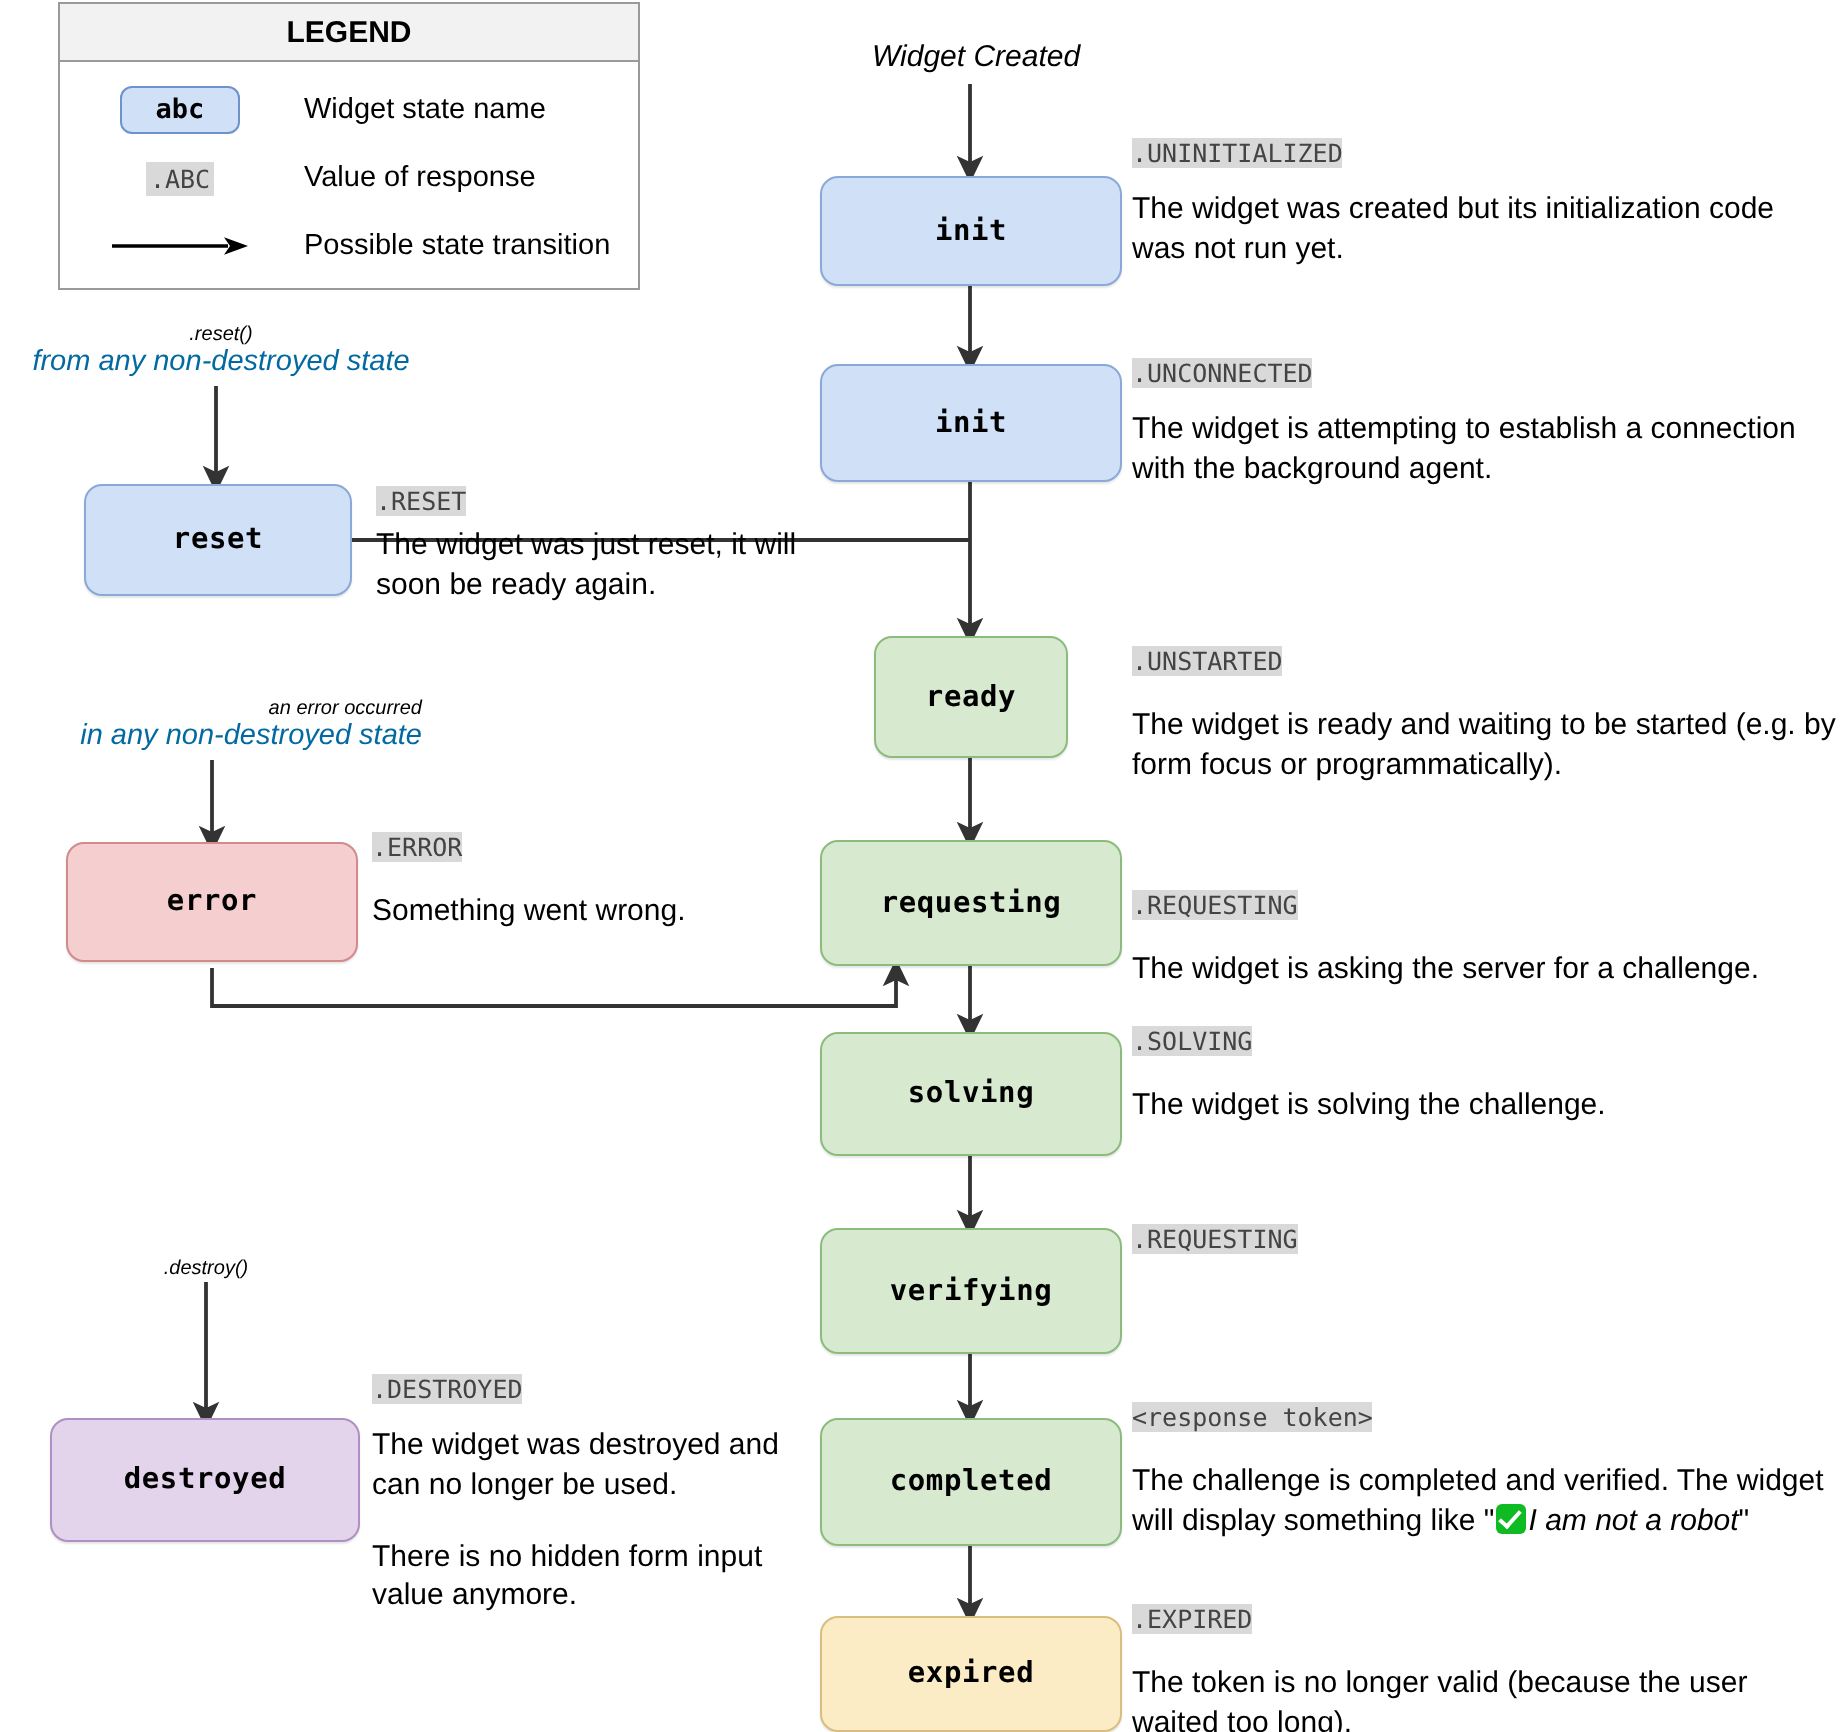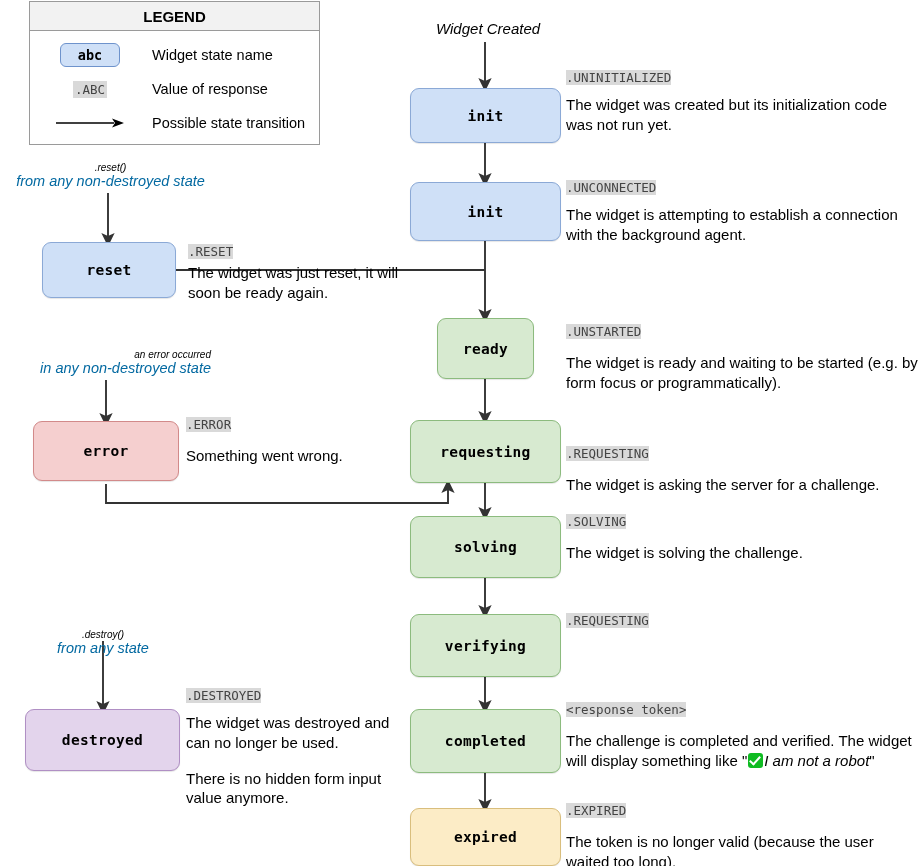--- a/index.html
+++ b/index.html
@@ -238,21 +238,20 @@
     <span class="sub">from any non-destroyed state</span>
   </div>
 
   <div class="trigger" style="left:6px; top:349px; width:205px;text-align:right;">
     <span class="mono">an error occurred</span>
     <span class="sub">in any non-destroyed state</span>
   </div>
 
   <div class="trigger" style="left:3px; top:629px; width:200px;">
     <span class="mono">.destroy()</span>
-    <span class="sub">from any state</span>
   </div>
 
   <div class="node blue" style="left:410px; top:88px; width:151px; height:55px;">
     <span>init</span>
   </div>
   <div class="node blue" style="left:410px; top:182px; width:151px; height:59px;">
     <span>init</span>
   </div>
   <div class="node blue" style="left:42px; top:242px; width:134px; height:56px;">
     <span>reset</span>

